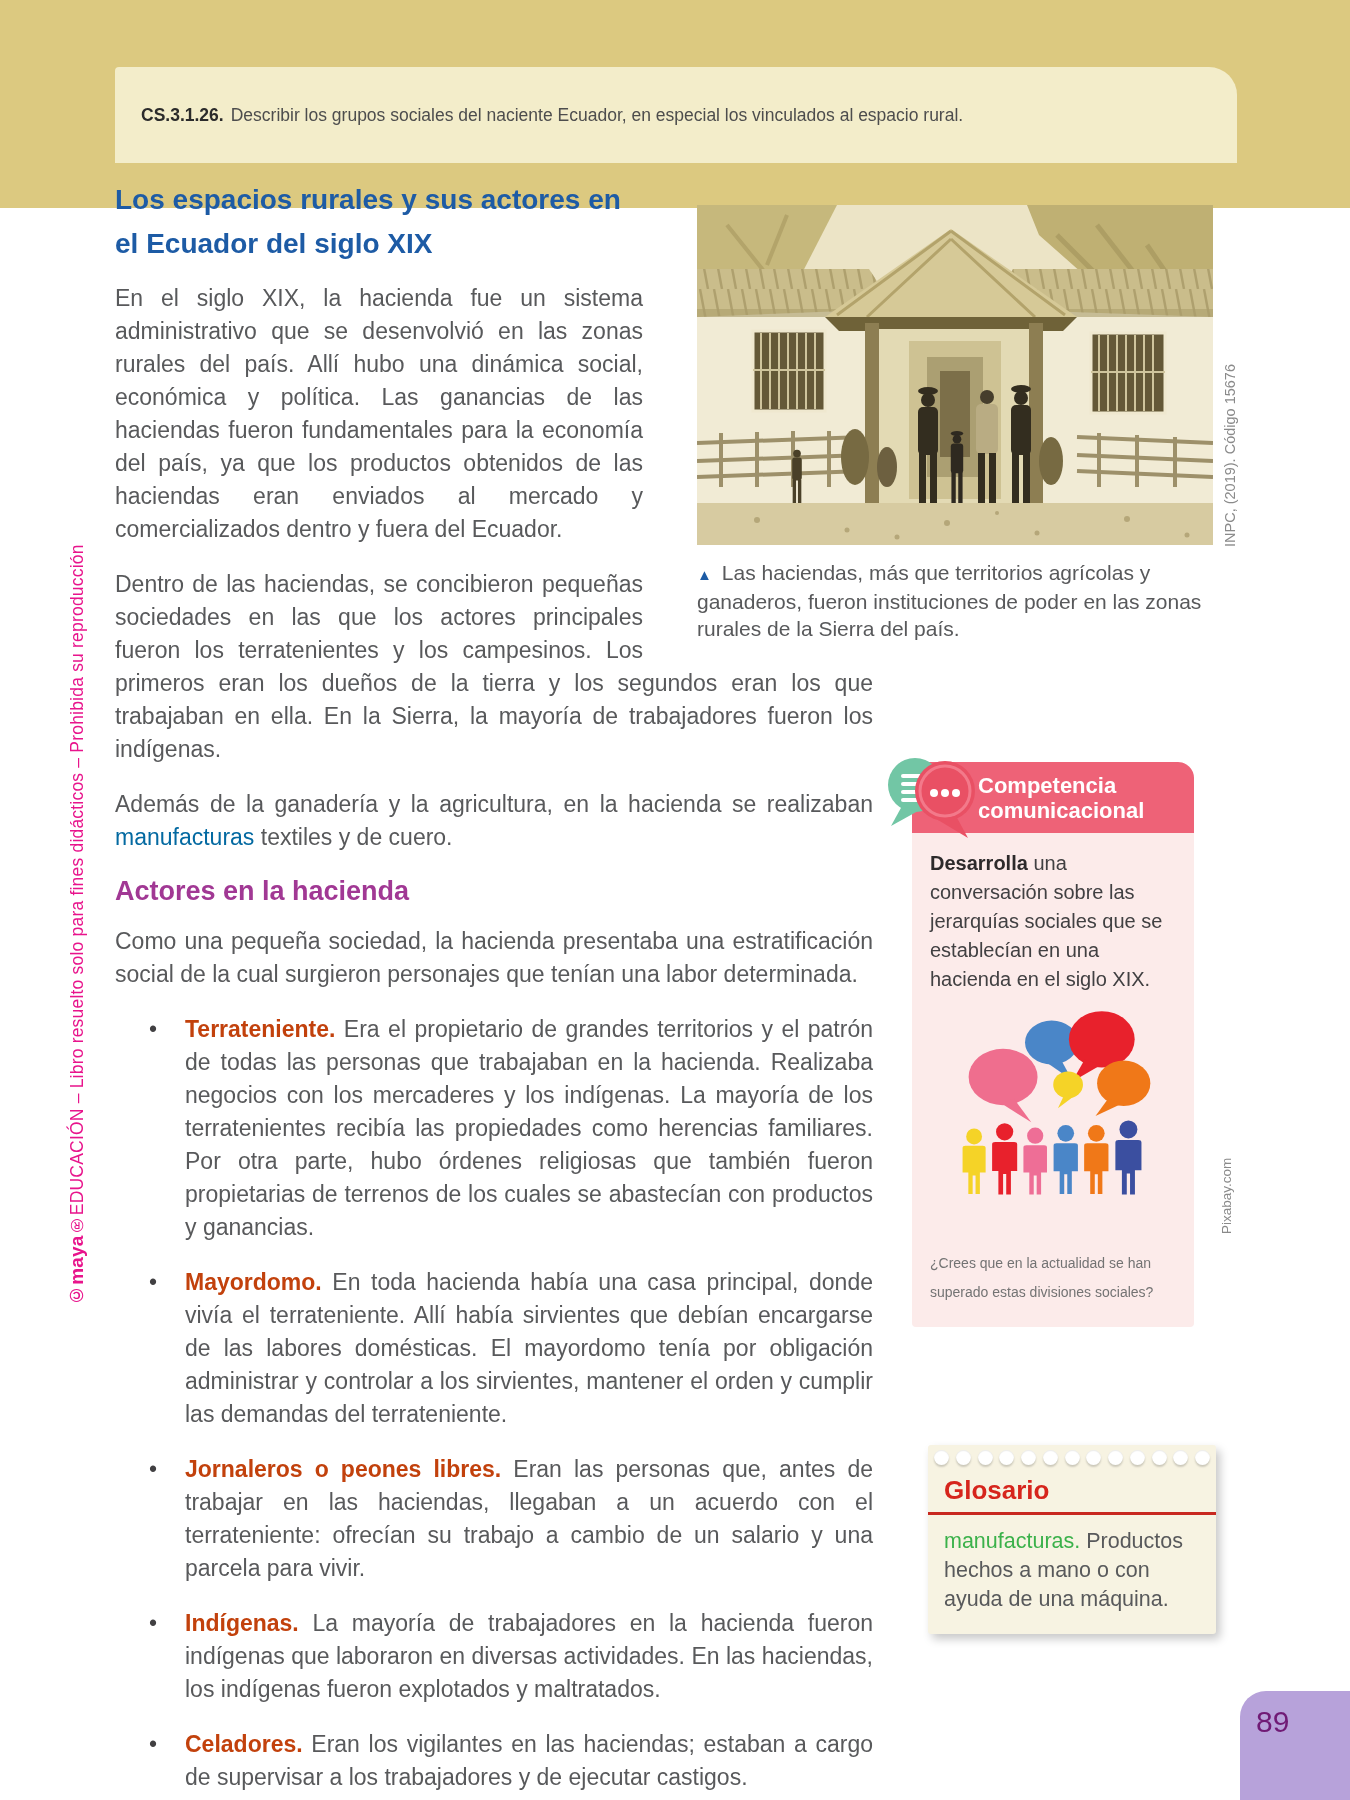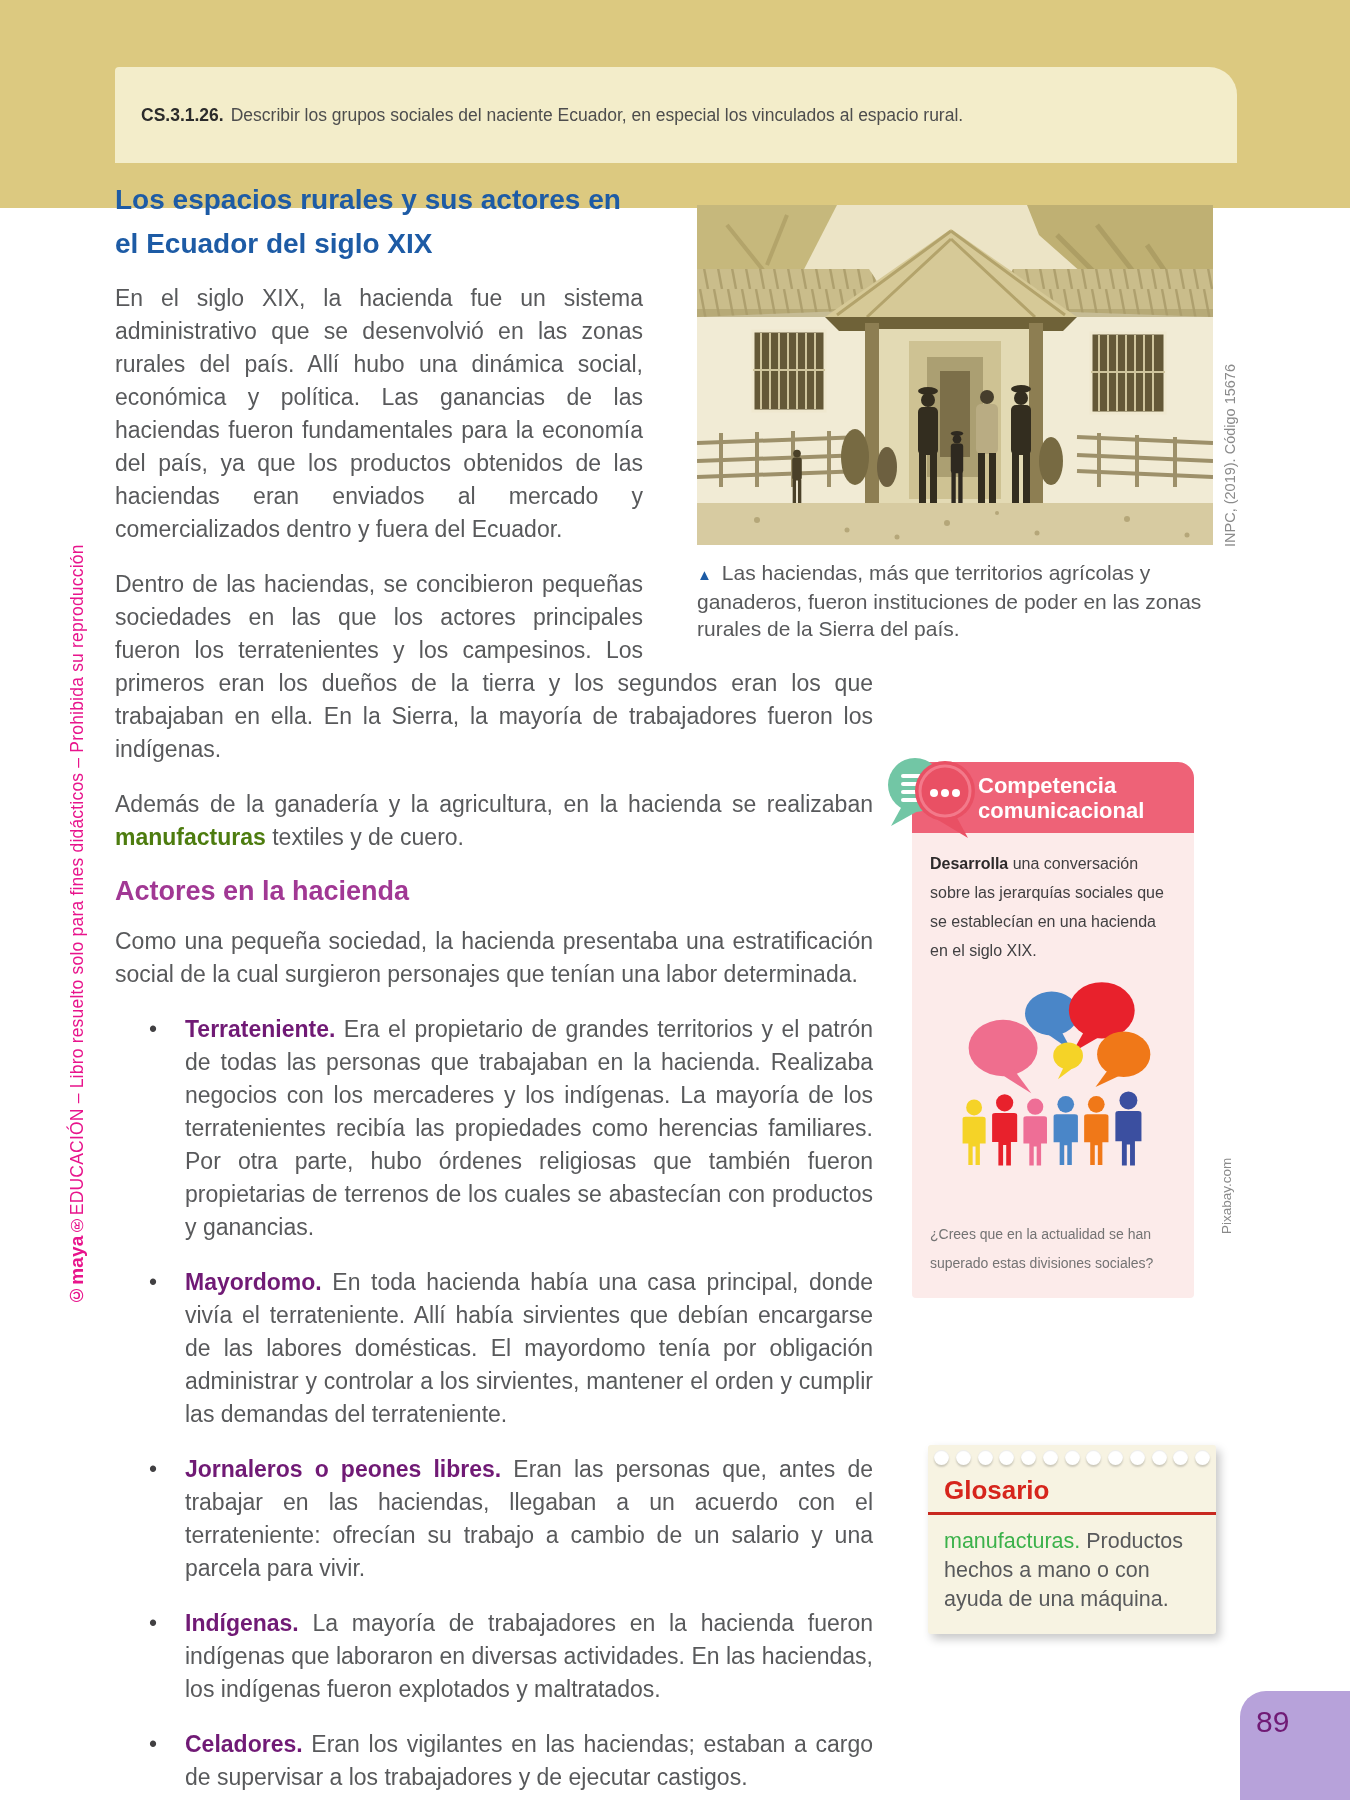--- a/index.html
+++ b/index.html
@@ -18,43 +18,43 @@
   .v-credit { position:absolute; left:66px; top:398px; height:908px; width:30px;
               writing-mode:vertical-rl; transform:rotate(180deg);
               color:#e8148c; font-size:17.5px; letter-spacing:.2px; white-space:nowrap; }
   .v-credit .brand { font-weight:bold; font-size:19px; }
 
   
   .content { position:absolute; left:115px; top:178px; width:758px; color:#58595b; }
   .fig-spacer { float:right; width:230px; height:480px; }
   h1.title { color:#1d5ba5; font-size:28px; line-height:44px; font-weight:bold; max-width:525px; margin-bottom:16px; }
   .content p { font-size:23px; line-height:33px; text-align:justify; margin-bottom:22px; }
-  .green { color:#4d7c0f;font-weight:bold; }
+  .green { color:#0369a1; }
   h2.section { color:#a13894; font-size:27px; font-weight:bold; margin:14px 0 18px 0; clear:none; }
   ul.actors { list-style:none; margin-top:4px; }
   ul.actors li { position:relative; padding-left:70px; font-size:23px; line-height:33px; text-align:justify; margin-bottom:22px; }
   ul.actors li::before { content:"•"; position:absolute; left:34px; top:0; color:#414042; font-size:23px; }
-  .term { font-weight:bold; color:#701a75; }
+  .term { font-weight:bold; color:#c2410c; }
 
   
   .figure { position:absolute; left:697px; top:205px; width:516px; }
   .photo { display:block; width:516px; height:340px; }
   .caption { margin-top:14px; width:520px; font-size:21px; line-height:27px; color:#58595b; }
   .caption .marker { color:#1d5ba5; font-size:15px; margin-right:10px; }
   .photo-credit { position:absolute; left:525px; top:162px; height:180px;
                   writing-mode:vertical-rl; transform:rotate(180deg);
                   color:#8a8a8a; font-size:14.5px; white-space:nowrap; }
 
   
   .comp-box { position:absolute; left:912px; top:762px; width:282px; }
   .comp-header { background:#ee6277; border-radius:16px 16px 0 0; padding:11px 10px 10px 66px;
                  color:#ffffff; font-weight:bold; font-size:22px; line-height:25px; }
   .comp-icon { position:absolute; left:-28px; top:-10px; width:100px; height:92px; }
   .comp-body { background:#fcebea; padding:16px 16px 20px 18px; border-radius:0 0 4px 4px; }
-  .comp-body p.lead { font-size:16px; line-height:29px; color:#414042; }
+  .comp-body p.lead { font-size:20px; line-height:29px; color:#414042; }
   .comp-body .bold { font-weight:bold; color:#2d2a2b; }
   .convo-illustration { display:block; width:246px; height:235px; margin:14px auto 6px auto; }
   .comp-body p.question { font-size:14px; line-height:29px; color:#737373; }
   .pixabay-credit { position:absolute; left:1219px; top:1122px; height:112px;
                     writing-mode:vertical-rl; transform:rotate(180deg);
                     color:#8a8a8a; font-size:13.5px; white-space:nowrap; }
 
   
   .glosario { position:absolute; left:928px; top:1445px; width:288px; background:#f7f3e2;
               border-radius:3px; box-shadow:4px 5px 10px rgba(0,0,0,.22); padding-bottom:20px; }

